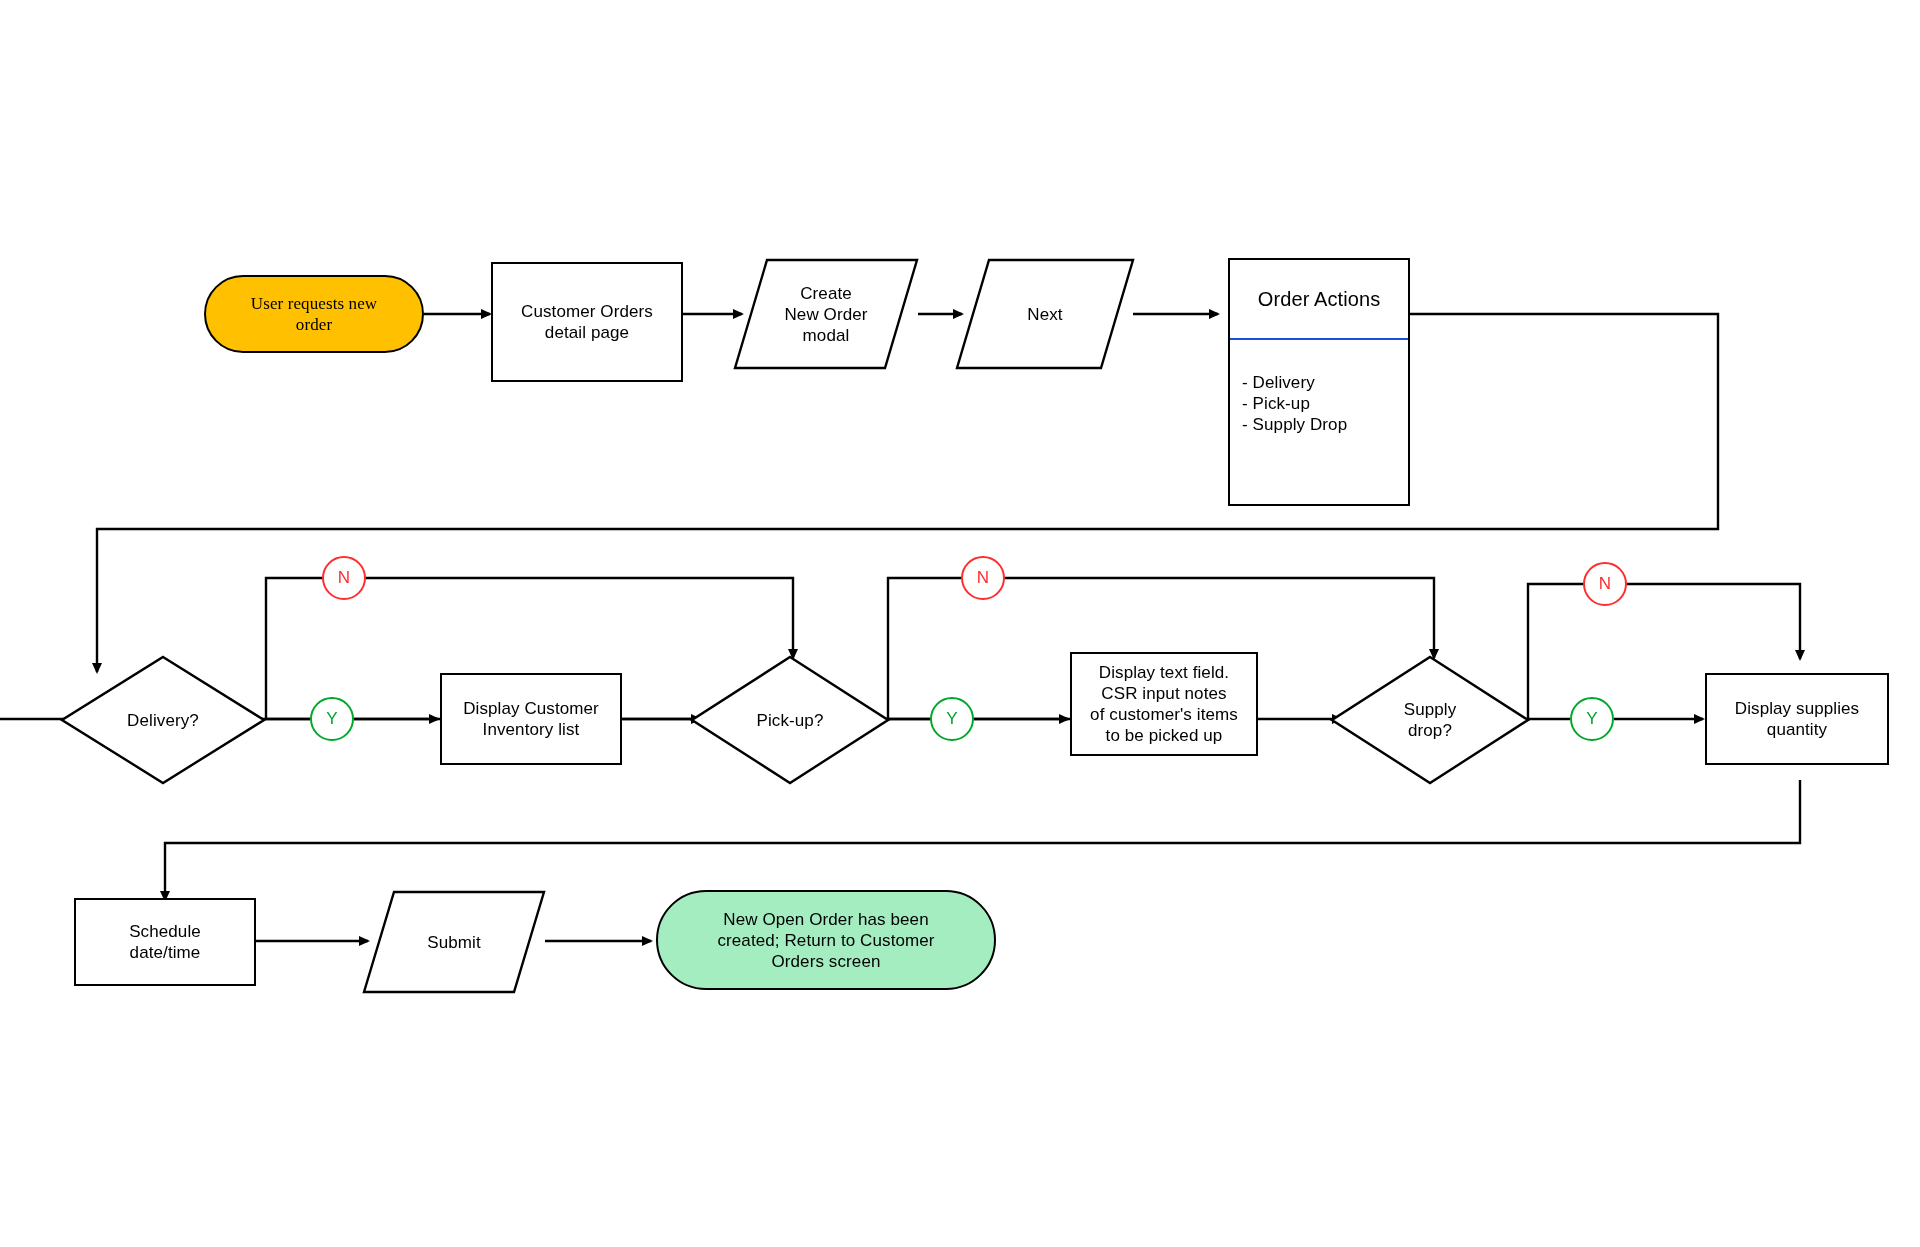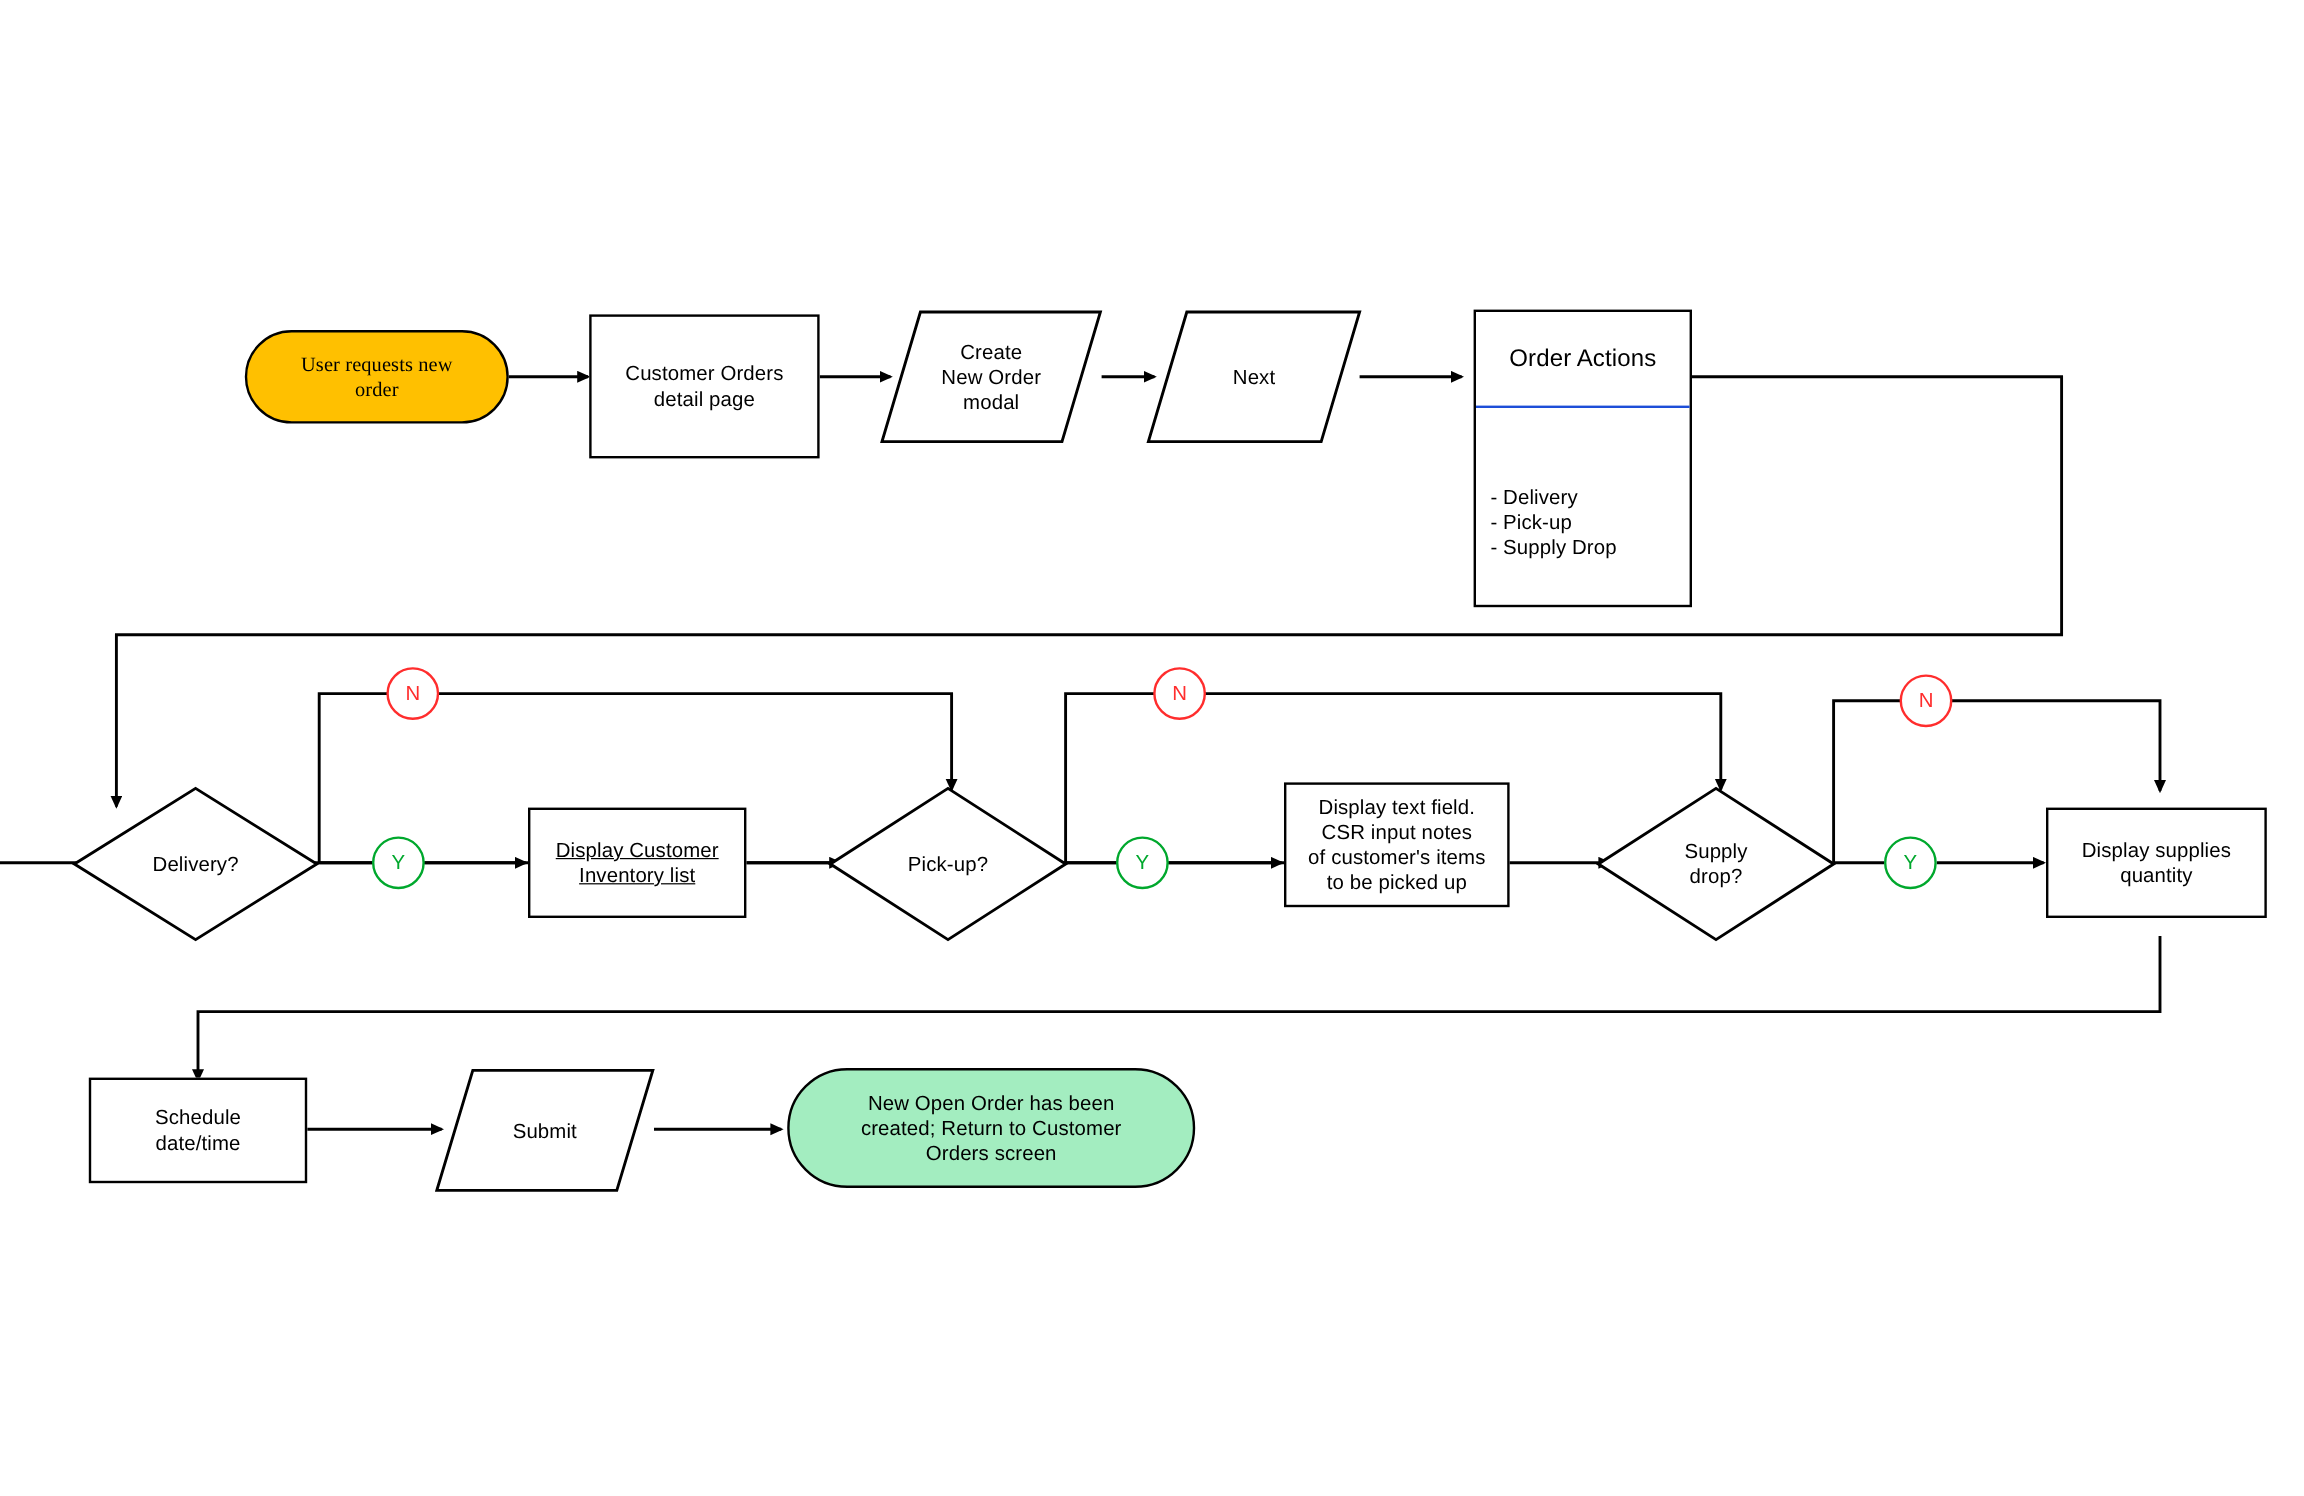--- a/index.html
+++ b/index.html
@@ -97,21 +97,20 @@
     display: flex;
     align-items: center;
     justify-content: center;
     font-size: 20px;
   }
   .compound .body {
     padding: 32px 16px 0 12px;
     font-size: 17px;
     line-height: 21px;
     text-align: left;
-    margin-top: 32px;
   }
   .compound .body div { white-space: pre; }
   
   .marker {
     position: absolute;
     width: 44px;
     height: 44px;
     border-radius: 50%;
     background: #ffffff;
     display: flex;
@@ -213,21 +212,21 @@
     </div>
   </div>
 
   <div class="node diamond" style="left:60px; top:655px; width:206px; height:130px;">
     <svg class="dshape" viewBox="0 0 206 130" preserveAspectRatio="none">
       <polygon points="103,2 204,65 103,128 2,65" fill="#ffffff" stroke="#000000" stroke-width="2.4"></polygon>
     </svg>
     <span class="label">Delivery?</span>
   </div>
 
-  <div class="node rect" style="left:440px; top:673px; width:182px; height:92px;text-decoration:underline;">
+  <div class="node rect" style="left:440px; top:673px; width:182px; height:92px;">
     <span class="label">Display Customer
 Inventory list</span>
   </div>
 
   <div class="node diamond" style="left:690px; top:655px; width:200px; height:130px;">
     <svg class="dshape" viewBox="0 0 200 130" preserveAspectRatio="none">
       <polygon points="100,2 198,65 100,128 2,65" fill="#ffffff" stroke="#000000" stroke-width="2.4"></polygon>
     </svg>
     <span class="label">Pick-up?</span>
   </div>

